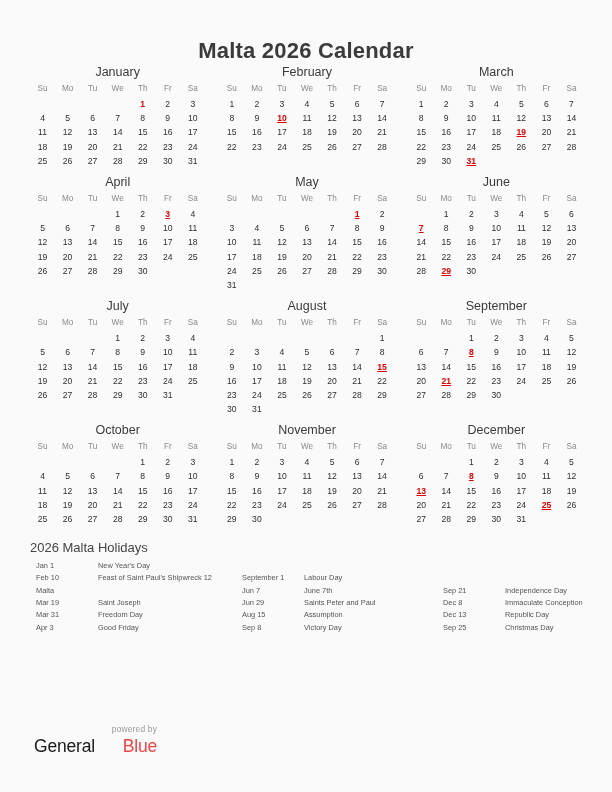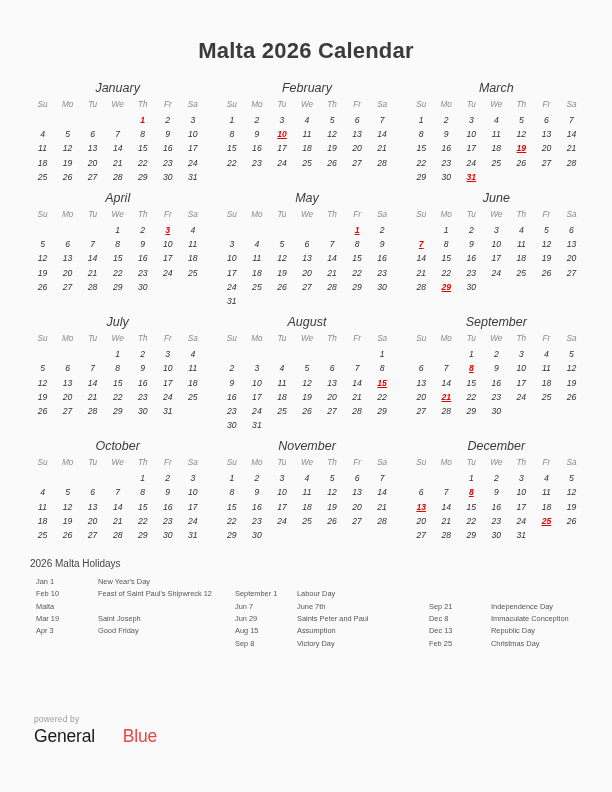--- a/index.html
+++ b/index.html
@@ -31,27 +31,25 @@
     font-weight: bold;
     color: #3b3b3b;
     letter-spacing: 0.2px;
     padding-top: 38px;
     padding-bottom: 0;
     line-height: 26px;
   }
 
   
   .months-grid {
-    margin-top: 16px;
     padding: 0 28px 0 30px;
     display: grid;
     grid-template-columns: repeat(3, 1fr);
     column-gap: 14px;
     row-gap: 0px;
-    font-style: italic;
   }
 
   .month {
     box-sizing: border-box;
     padding-bottom: 6px;
   }
 
   .month-name {
     text-align: center;
     font-size: 12.5px;
@@ -96,29 +94,29 @@
   table.month-table td.empty {
     color: transparent;
   }
 
   
   .holidays {
     margin-top: 10px;
     padding: 0 30px;
   }
   .holidays-title {
-    font-size: 10px;
+    font-size: 13px;
     color: #444444;
     margin-bottom: 7px;
     line-height: 11px;
   }
   .holidays-cols {
     display: grid;
     grid-template-columns: 190px 185px 1fr;
-    column-gap: 9px;
+    column-gap: 16px;
     padding-left: 6px;
   }
   .hol-col {
     display: block;
   }
   .hol-row {
     display: flex;
     font-size: 7.4px;
     color: #555555;
     line-height: 12.3px;
@@ -135,21 +133,22 @@
     margin-left: 16px;
   }
   .hol-row.spacer {
     visibility: hidden;
   }
 
   
   .footer {
     position: absolute;
     left: 34px;
-    bottom: 46px;
+    bottom: 36px;
+    text-align: right;
   }
   .powered {
     font-size: 8.4px;
     color: #9a9a9a;
     line-height: 11px;
     letter-spacing: 0.2px;
     margin-bottom: 1px;
   }
   .logo {
     font-size: 17.5px;
@@ -948,20 +947,24 @@
           </div>
           <div class="hol-row">
             <span class="hol-date">Malta</span>
             <span class="hol-name"></span>
           </div>
           <div class="hol-row">
             <span class="hol-date">Mar 19</span>
             <span class="hol-name">Saint Joseph</span>
           </div>
           <div class="hol-row">
+            <span class="hol-date">Mar 31</span>
+            <span class="hol-name">Freedom Day</span>
+          </div>
+          <div class="hol-row">
             <span class="hol-date">Apr 3</span>
             <span class="hol-name">Good Friday</span>
           </div>
         </div>
         <div class="hol-col">
           <div class="hol-row spacer">
             <span class="hol-date"></span>
             <span class="hol-name"></span>
           </div>
           <div class="hol-row">
@@ -1000,21 +1003,21 @@
           </div>
           <div class="hol-row">
             <span class="hol-date">Dec 8</span>
             <span class="hol-name">Immaculate Conception</span>
           </div>
           <div class="hol-row">
             <span class="hol-date">Dec 13</span>
             <span class="hol-name">Republic Day</span>
           </div>
           <div class="hol-row">
-            <span class="hol-date">Feb 25</span>
+            <span class="hol-date">Sep 25</span>
             <span class="hol-name">Christmas Day</span>
           </div>
         </div>
       </div>
   </div>
 
   <div class="footer">
     <div class="powered">powered by</div>
     <div class="logo"><span class="general">General</span><span class="blue">Blue</span></div>
   </div>

